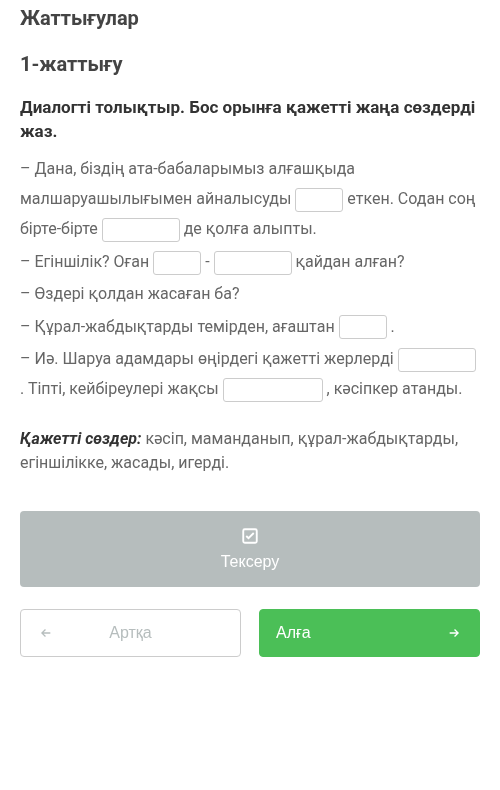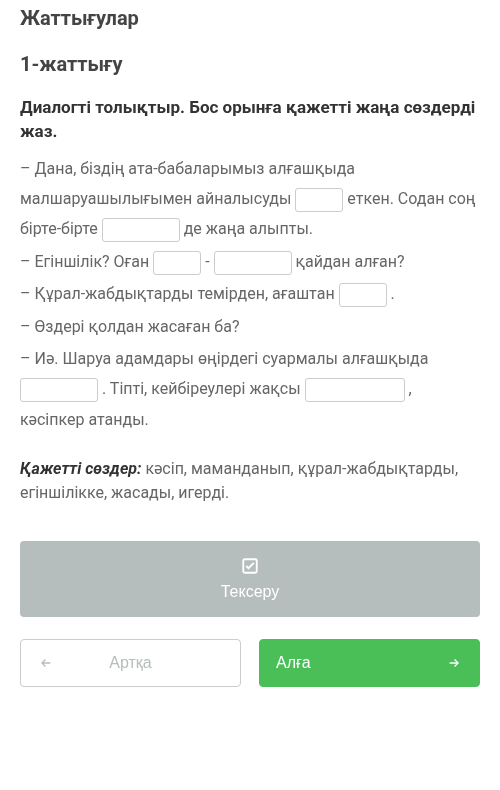--- a/index.html
+++ b/index.html
@@ -129,39 +129,39 @@
 <div class="exercise-title">1-жаттығу</div>
 
 <div class="instructions">Диалогті толықтыр. Бос орынға қажетті жаңа сөздерді жаз.</div>
 
 <div class="dialogue">
   <p>
     <span>– Дана, біздің ата-бабаларымыз алғашқыда малшаруашылығымен айналысуды </span>
     <input class="blank blank-sm" style="">
     <span> еткен. Содан соң бірте-бірте </span>
     <input class="blank blank-md" style="">
-    <span> де жаңа алыпты.</span>
+    <span> де қолға алыпты.</span>
   </p>
   <p>
     <span>– Егіншілік? Оған </span>
     <input class="blank blank-sm" style="">
     <span> - </span>
     <input class="blank blank-md" style="">
     <span> қайдан алған?</span>
   </p>
   <p>
+    <span>– Өздері қолдан жасаған ба?</span>
+  </p>
+  <p>
     <span>– Құрал-жабдықтарды темірден, ағаштан </span>
     <input class="blank blank-sm" style="">
     <span> .</span>
   </p>
   <p>
-    <span>– Өздері қолдан жасаған ба?</span>
-  </p>
-  <p>
-    <span>– Иә. Шаруа адамдары өңірдегі суармалы алғашқыда </span>
+    <span>– Иә. Шаруа адамдары өңірдегі қажетті жерлерді </span>
     <input class="blank blank-md" style="">
     <span> . Тіпті, кейбіреулері жақсы </span>
     <input class="blank blank-lg" style="">
     <span> , кәсіпкер атанды.</span>
   </p>
 </div>
 
 <div class="word-bank">
   <span class="word-bank-label">Қажетті сөздер:</span><span> кәсіп, маманданып, құрал-жабдықтарды, егіншілікке, жасады, игерді.</span>
 </div>

